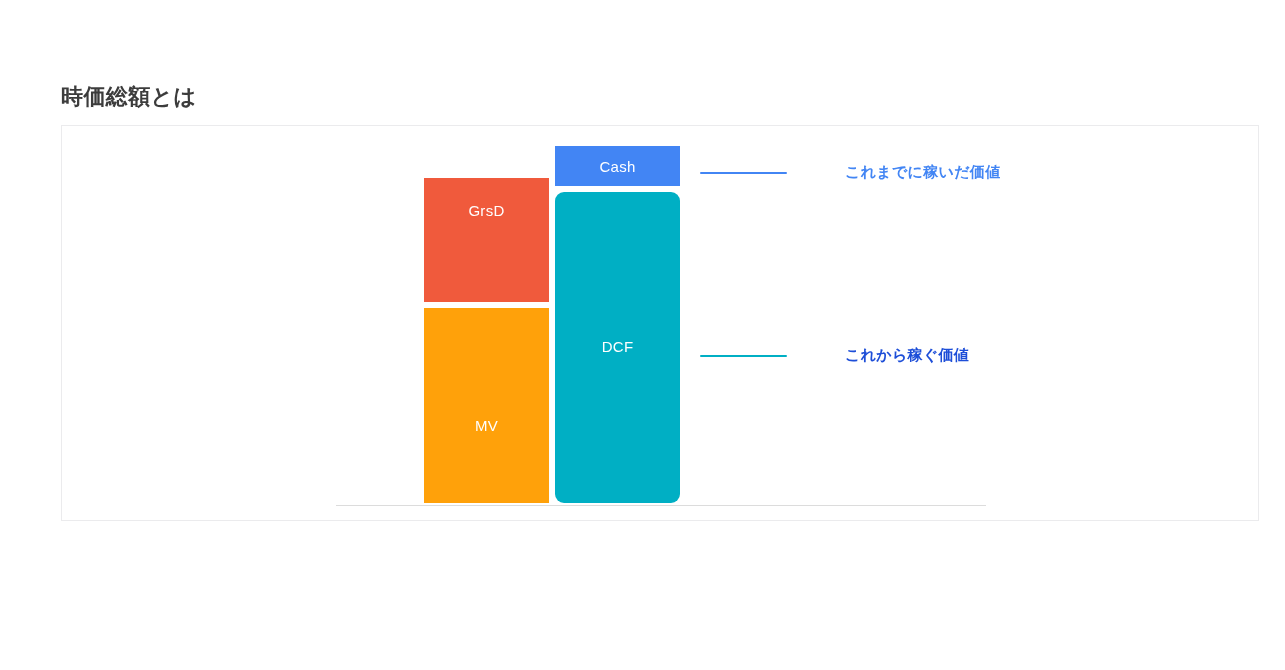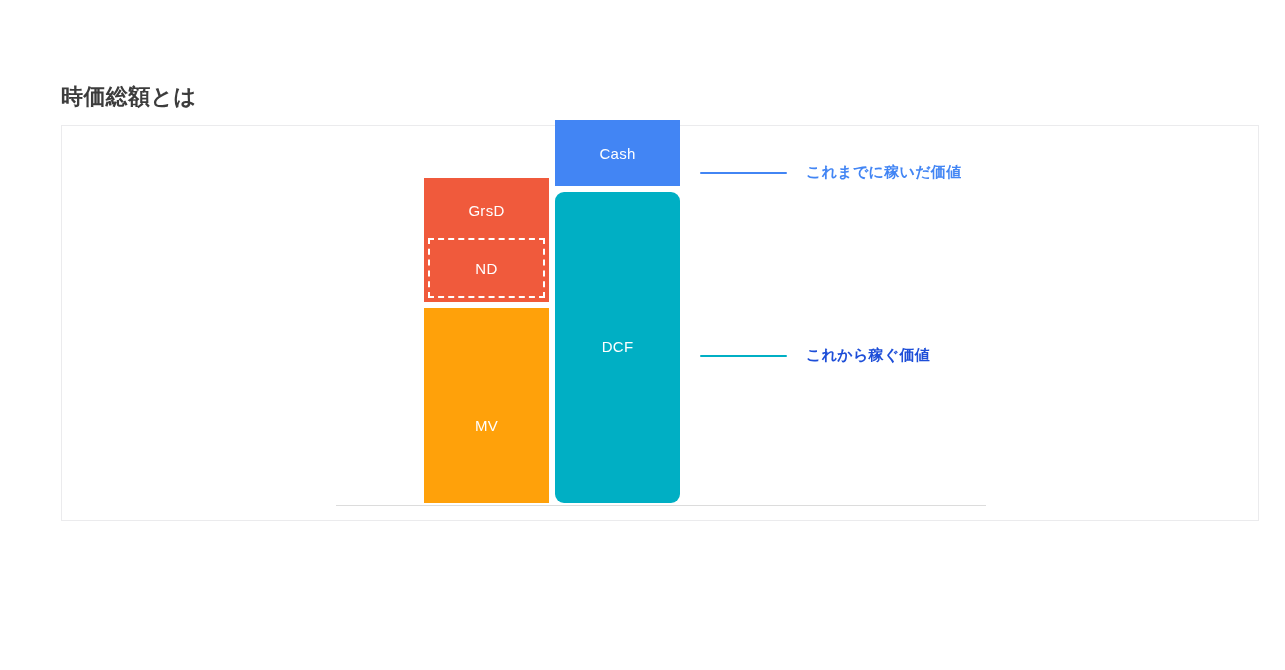--- a/index.html
+++ b/index.html
@@ -109,36 +109,37 @@
     display: flex;
     align-items: center;
     justify-content: center;
     font-size: 15px;
     color: #ffffff;
     letter-spacing: 0.3px;
   }
 
   
   .seg-cash {
-    height: 66px;
+    height: 40px;
   }
   .seg-dcf {
     height: 311px;
     margin-top: 6px;
     align-items: flex-start;
     padding-top: 147px;
     border-radius: 9px;
   }
 
   
   .callout {
     position: absolute;
     display: flex;
     align-items: center;
     white-space: nowrap;
+    gap: 39px;
   }
   .callout-line {
     display: block;
     width: 87px;
     height: 2px;
     border-radius: 1px;
   }
   .callout-text {
     font-size: 15px;
     font-weight: bold;
@@ -157,23 +158,20 @@
 <div class="chart-card">
   <div class="plot-area">
 
     <div class="baseline"></div>
 
     <div class="bar-col left">
 
       <div class="segment seg-grsd" style="background:#f05a3c">
         <span class="seg-label">GrsD</span>
 
-        <div class="nd-box">
-          <span>ND</span>
-        </div>
       </div>
 
       <div class="segment seg-mv" style="background:#ffa10a">
         <span class="seg-label">MV</span>
       </div>
 
     </div>
 
     <div class="bar-col right">
 

